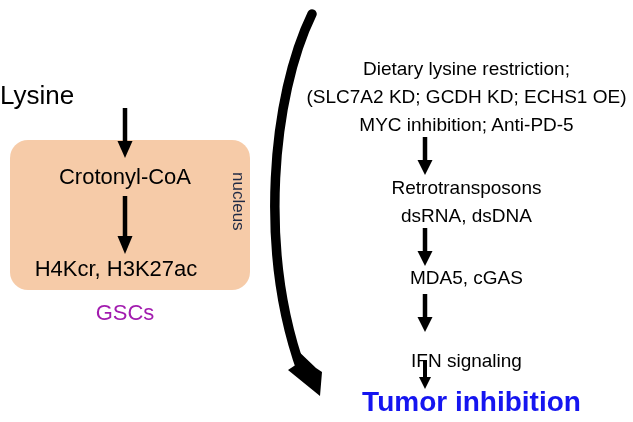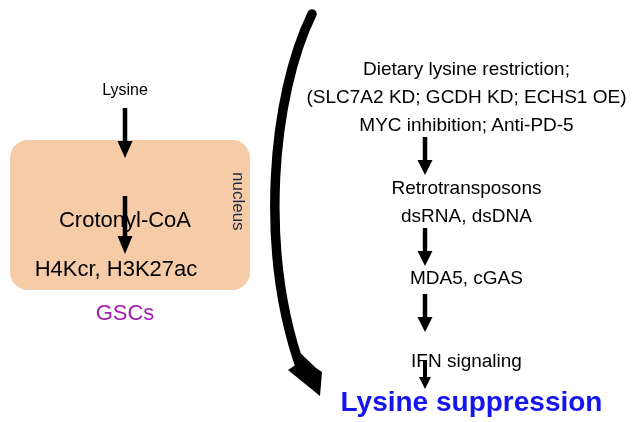--- a/index.html
+++ b/index.html
@@ -31,29 +31,27 @@
     left: 10px;
     top: 140px;
     width: 240px;
     height: 150px;
     background: #F6CBA8;
     border-radius: 18px;
   }
   #lysine-label {
     left: 0; top: 82px;
     width: 250px;
-    text-align: center;
-    font-size: 16px;
+    font-size: 26px;
   }
   #crotonyl-label {
     left: 0; top: 166px;
     width: 250px;
     text-align: center;
     font-size: 22px;
-    margin-top: 43px;
   }
   #marks-label {
     left: 0; top: 258px;
     width: 232px;
     text-align: center;
     font-size: 22px;
   }
   #gscs-label {
     left: 0; top: 302px;
     width: 250px;
@@ -191,15 +189,15 @@
 
   <div class="txt rl" id="ifn-line">IFN signaling</div>
 
   <div class="varrow" style="left:416px; top:360px; height:30px; width:18px;">
     <svg width="18" height="30" viewBox="0 0 18 30">
       <line x1="9" y1="0" x2="9" y2="19" stroke="#000" stroke-width="4"></line>
       <polygon points="9,29 3,17 15,17" fill="#000"></polygon>
     </svg>
   </div>
 
-  <div class="txt" id="tumor-suppression">Lysine suppression</div>
+  <div class="txt" id="tumor-suppression">Tumor inhibition</div>
 
 </div>
 
 </body></html>

